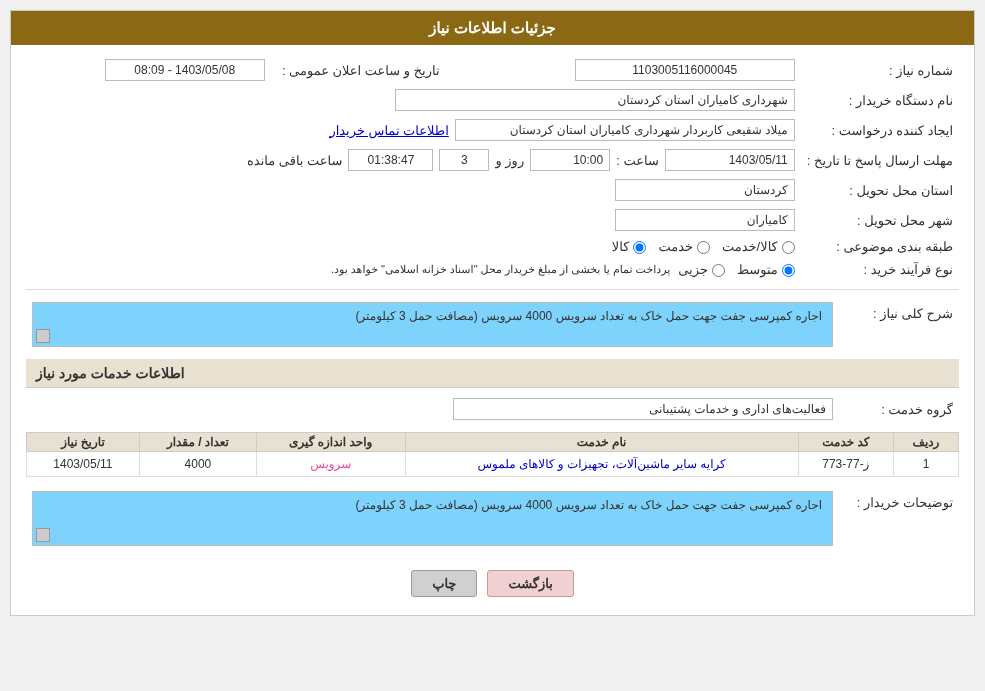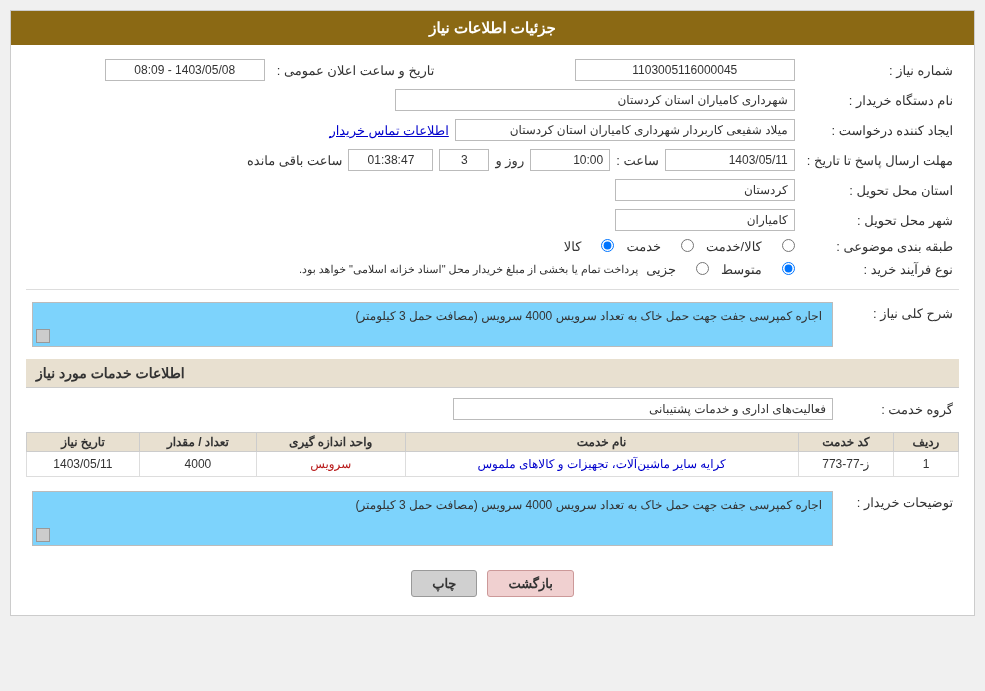--- a/index.html
+++ b/index.html
@@ -77,21 +77,21 @@
       padding: 6px 10px;
       font-size: 14px;
       font-weight: bold;
       color: #333;
       border-bottom: 1px solid #ccc;
       margin: 8px 0 6px 0;
       text-align: left;
     }
     
     .radio-group { display: flex; align-items: center; gap: 12px; direction: rtl; }
-    .radio-item { display: flex; align-items: flex-start; gap: 20px; cursor: pointer; }
+    .radio-item { display: flex; align-items: flex-end; gap: 4px; cursor: pointer; }
     
     .data-table {
       width: 100%;
       border-collapse: collapse;
       margin-top: 6px;
       font-size: 12px;
     }
     .data-table th {
       background: #e8e0d0;
       border: 1px solid #ccc;
@@ -176,21 +176,21 @@
     <div class="card-body content-area">
 
       <table class="info-table">
         <tbody>
             <tr>
           <td class="label-cell">شماره نیاز :</td>
           <td class="value-cell">
             <input class="input-field input-wide" type="text" readonly="" style="width: 220px; text-align: center;" value="1103005116000045">
           </td>
           <td style="width:20px;"></td>
-          <td class="label-cell" style="width:180px; text-align:left;">تاریخ و ساعت اعلان عمومی :</td>
+          <td class="label-cell" style="width:180px; text-align:center;">تاریخ و ساعت اعلان عمومی :</td>
           <td class="value-cell">
             <input class="input-field" type="text" readonly="" style="width: 160px; text-align: center;" value="1403/05/08 - 08:09">
           </td>
         </tr>
         <tr>
           <td class="label-cell">نام دستگاه خریدار :</td>
           <td colspan="4" class="value-cell">
             <input class="input-field" type="text" readonly="" style="width: 400px; text-align: right;" value="شهرداری کامیاران استان کردستان">
           </td>
         </tr>
@@ -309,21 +309,21 @@
             <th>واحد اندازه گیری</th>
             <th>تعداد / مقدار</th>
             <th>تاریخ نیاز</th>
           </tr>
         </thead>
         <tbody id="services-tbody">
         <tr>
               <td>1</td>
               <td>ز-77-773</td>
               <td style="color: rgb(0, 0, 204);">کرایه سایر ماشین‌آلات، تجهیزات و کالاهای ملموس</td>
-              <td style="color: #b91c1c;">سرویس</td>
+              <td style="color: #ec4899;">سرویس</td>
               <td>4000</td>
               <td>1403/05/11</td>
             </tr>
           </tbody>
       </table>
 
       <table class="info-table" style="margin-top:10px;">
         <tbody>
             <tr>
           <td class="label-cell" style="width:120px; vertical-align:top; padding-top:8px;">توضیحات خریدار :</td>

